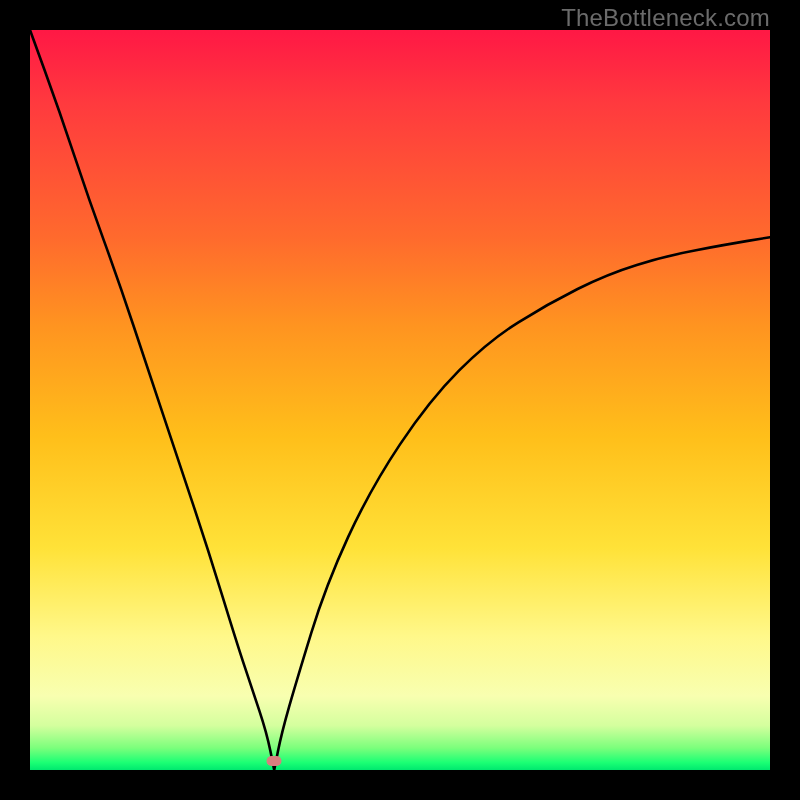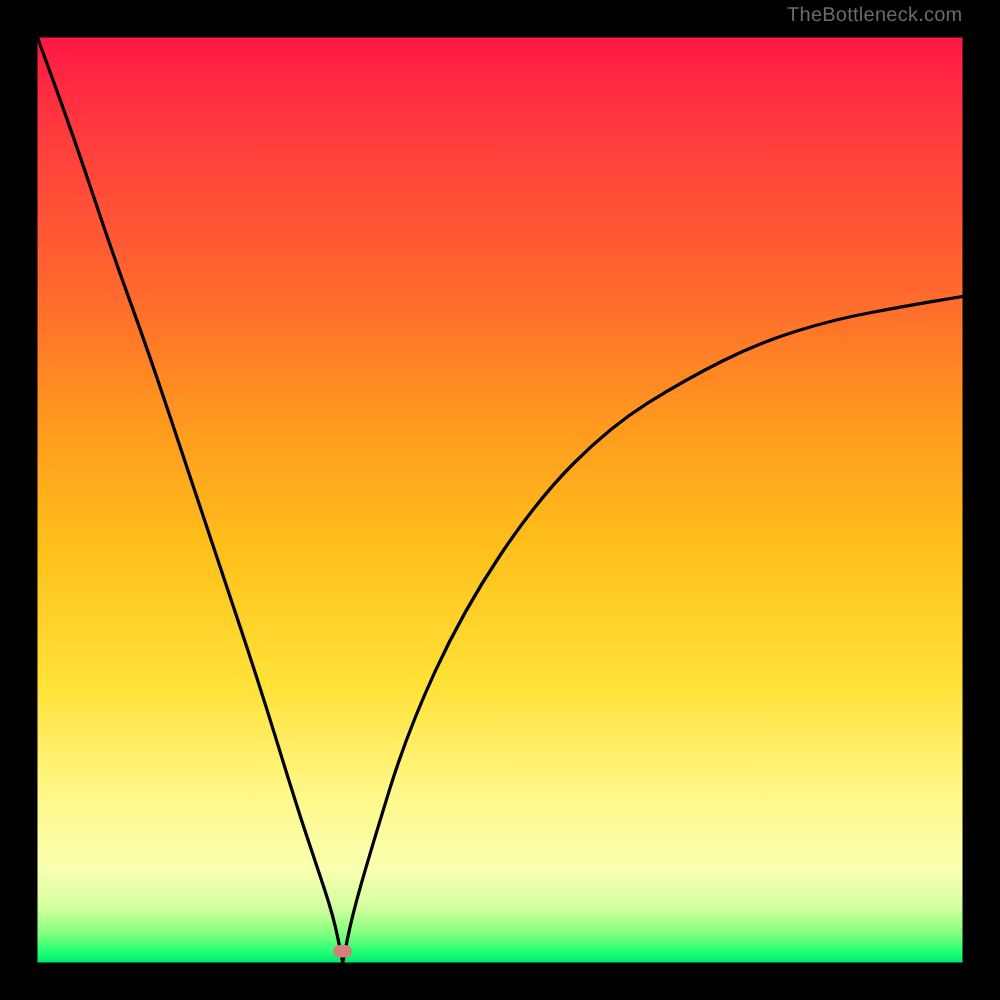--- a/index.html
+++ b/index.html
@@ -60,21 +60,21 @@
     width: 15px;
     height: 10px;
     border-radius: 6px;
     transform: translate(-50%, -50%);
   }
   .watermark {
     position: absolute;
     top: 4px;
     right: 30px;
     color: #6b6b6b;
-    font-size: 16px;
+    font-size: 24px;
     letter-spacing: 0.2px;
     user-select: none;
   }
 </style>
 </head>
 <body>
 
 <div class="frame">
 
   <div class="watermark">TheBottleneck.com</div>

